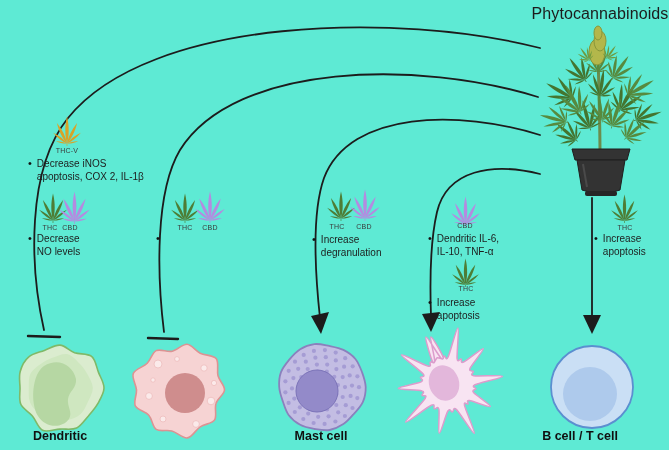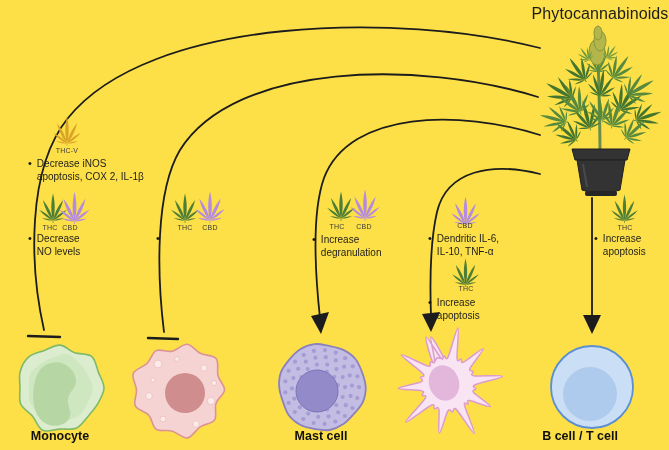--- a/index.html
+++ b/index.html
@@ -1,16 +1,16 @@
 <!DOCTYPE html>
 <html><head>
 <meta charset="utf-8">
 <style>
   html,body{margin:0;padding:0;background:#fff;}
-  .stage{position:relative;width:669px;height:450px;background:#fde047;overflow:hidden;
+  .stage{position:relative;width:669px;height:450px;background:#5eead4;overflow:hidden;
          font-family:"Liberation Sans","DejaVu Sans",sans-serif;}
   svg.canvas{position:absolute;left:0;top:0;}
   .title{position:absolute;left:531px;top:5px;width:138px;text-align:center;
          font-size:16px;color:#1c1c1c;letter-spacing:.1px;}
   .leaf{position:absolute;}
   .leaf-label{position:absolute;font-size:7px;color:#3a3a3a;text-align:center;letter-spacing:.2px;}
   .bullets{position:absolute;display:flex;font-size:10px;line-height:13px;color:#1d1d1d;}
   .bullets .dot{margin-right:5px;font-size:11px;line-height:13px;color:#111;}
   .cell-label{position:absolute;text-align:center;font-size:12.5px;font-weight:700;color:#101010;}
 </style>
@@ -273,16 +273,16 @@
     </svg>
   <div class="leaf-label" style="left:611px;top:224px;width:28px">THC</div>
   <div class="bullets" style="left:594px;top:232px;width:80px">
     <span class="dot">•</span>
     <div class="lines">
       <div>Increase</div>
       <div>apoptosis</div>
     </div>
   </div>
 
-  <div class="cell-label" style="left:10px;top:429px;width:100px">Monocyte</div>
+  <div class="cell-label" style="left:10px;top:429px;width:100px">Dendritic</div>
   <div class="cell-label" style="left:272px;top:429px;width:98px">Mast cell</div>
   <div class="cell-label" style="left:528px;top:429px;width:104px">B cell / T cell</div>
 </div>
 
 </body></html>

